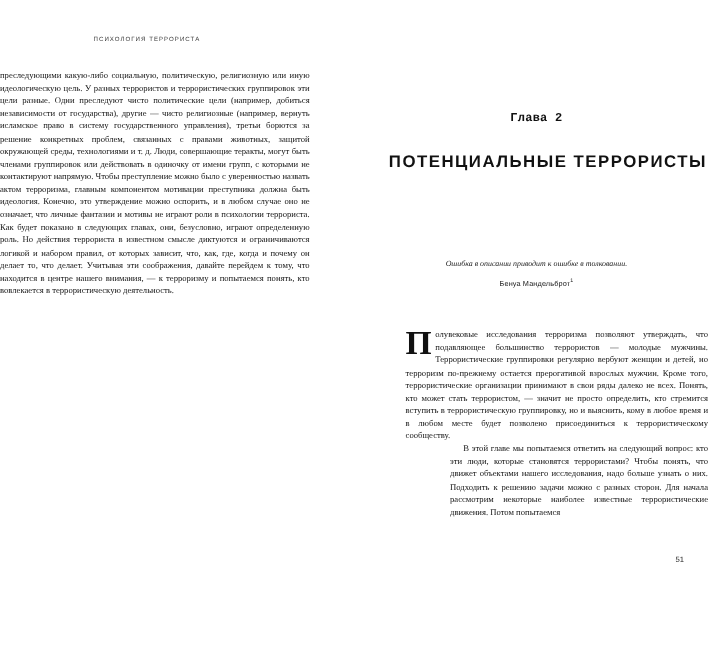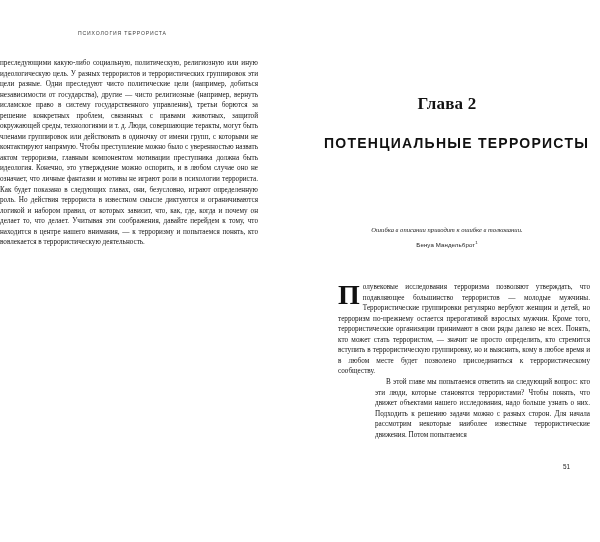--- a/index.html
+++ b/index.html
@@ -65,23 +65,23 @@
   p.bt.indent {
     text-indent: 11px;
     margin-left: 37px;
   }
   
   .chapter-block {
     margin-top: 64px;
     text-align: center;
   }
   .chapter-num {
-    font-family: Liberation Serif, serif;
+    font-family: Liberation Mono, monospace;
     font-weight: bold;
-    font-size: 17px;
+    font-size: 10px;
     letter-spacing: 0.2px;
     color: #111111;
     margin: 0 0 21px 0;
   }
   .chapter-title {
     font-family: "Liberation Sans", sans-serif;
     font-weight: bold;
     font-size: 14px;
     letter-spacing: 1.25px;
     color: #111111;

